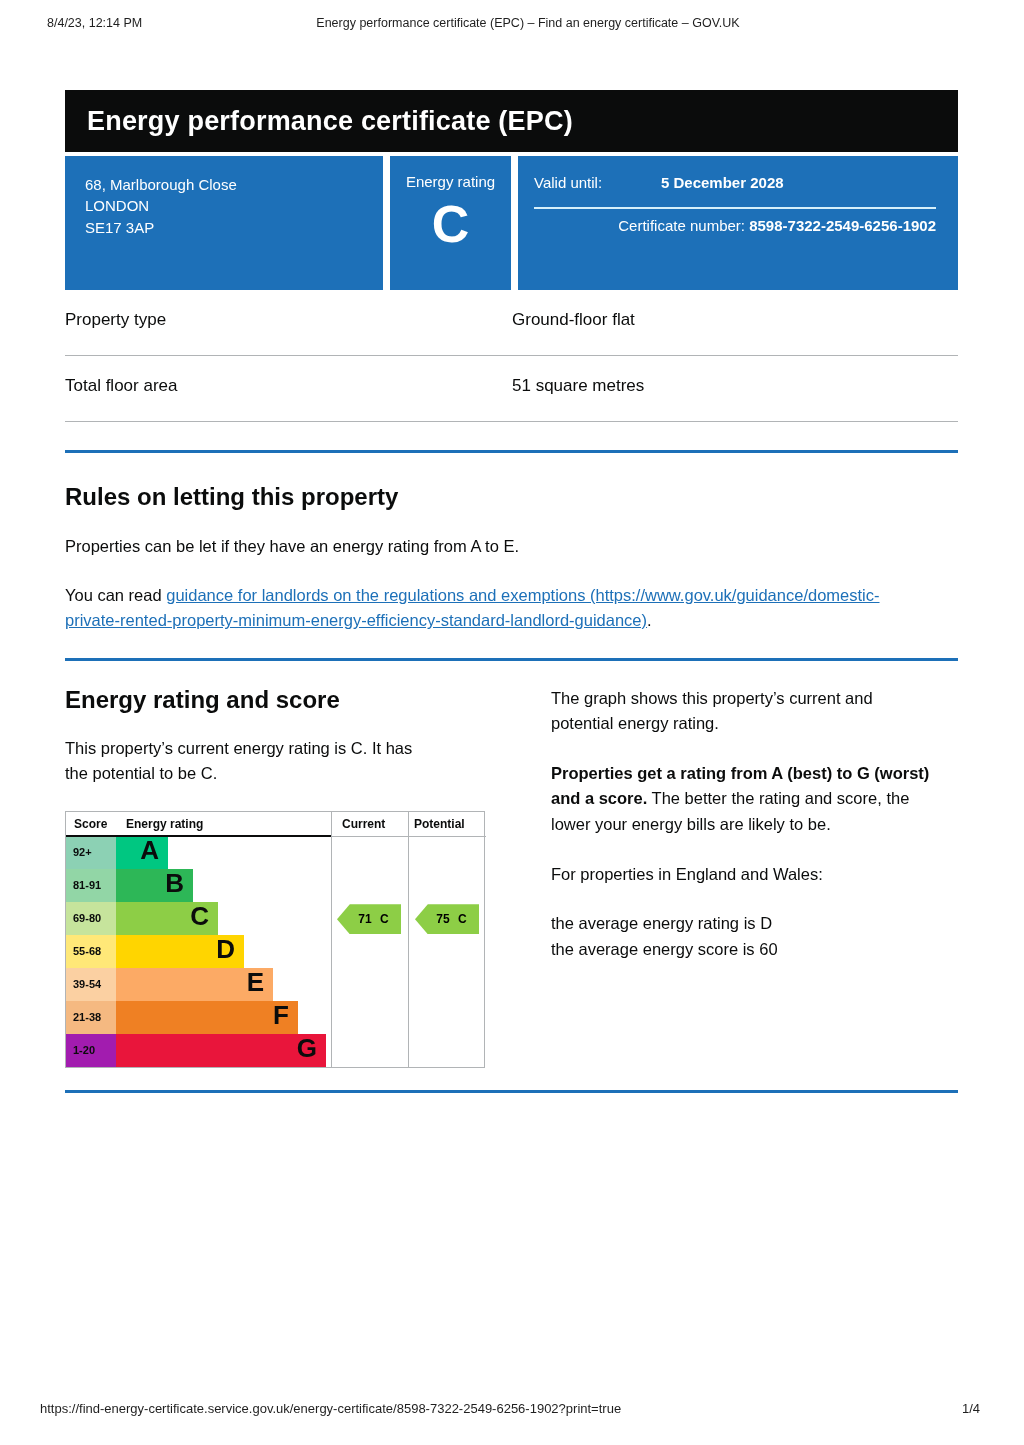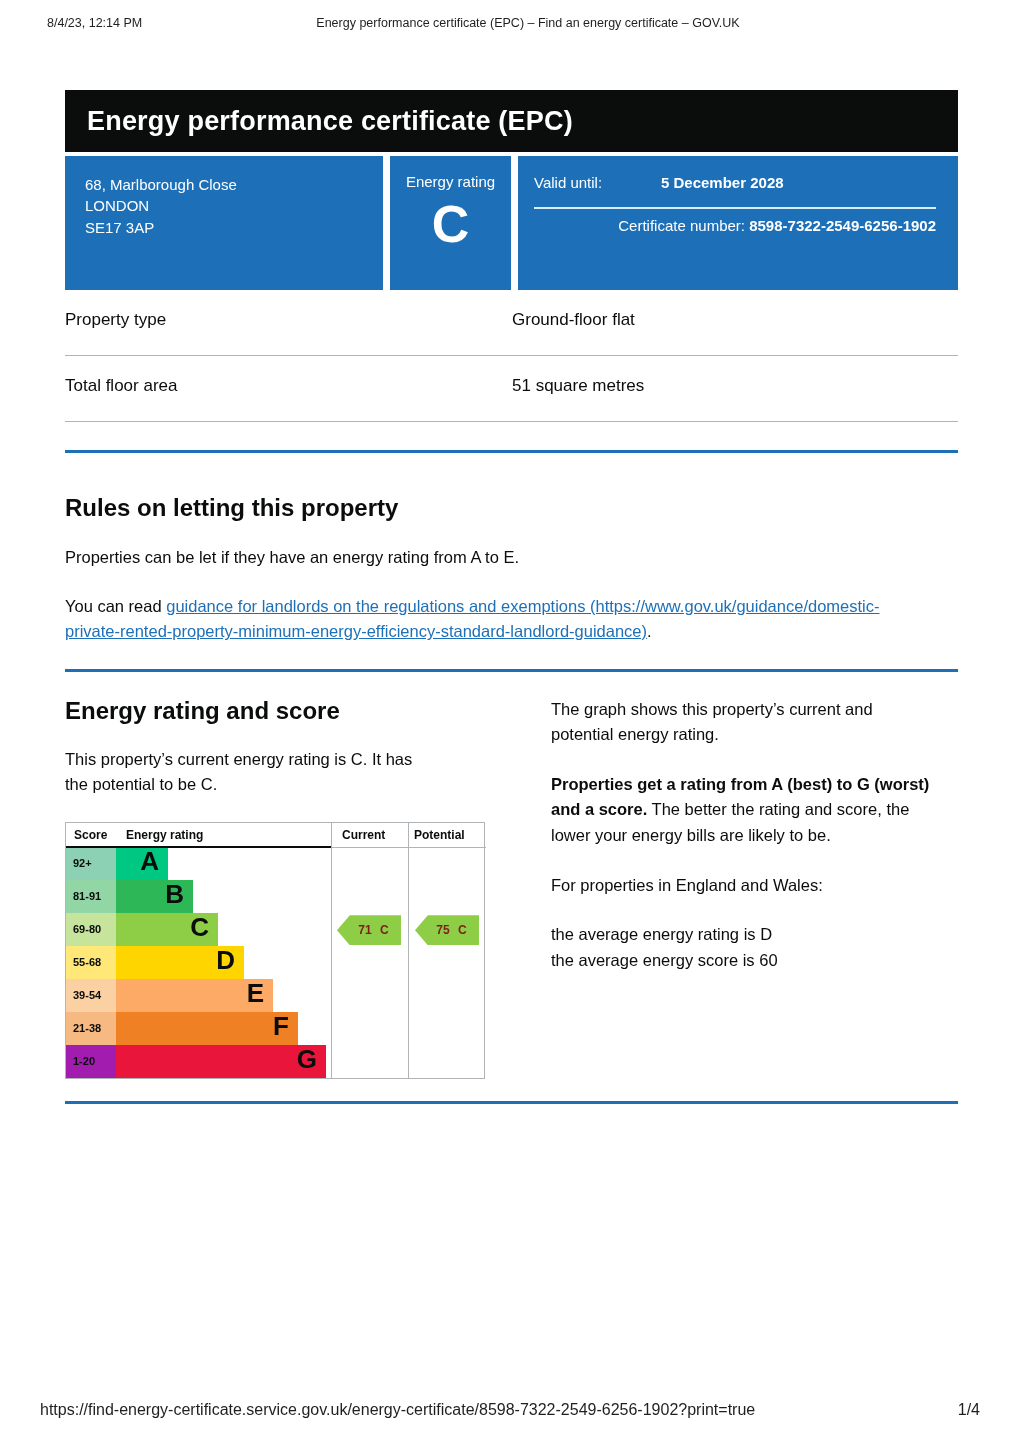--- a/index.html
+++ b/index.html
@@ -5,21 +5,21 @@
   * { margin: 0; padding: 0; box-sizing: border-box; }
   html, body { width: 1024px; height: 1445px; background: #ffffff; overflow: hidden; }
   body { font-family: "Liberation Sans", sans-serif; color: #0b0c0c; position: relative; }
 
   
   .print-header { position: absolute; top: 16px; left: 0; width: 1024px; height: 20px;
                   font-size: 12.5px; color: #1f1f1f; }
   .print-header .ph-date { position: absolute; left: 47px; top: 0; }
   .print-header .ph-title { position: absolute; left: 16px; width: 100%; text-align: center; top: 0; }
   .print-footer { position: absolute; bottom: 26px; left: 0; width: 1024px; height: 18px;
-                  font-size: 16px; color: #1f1f1f; }
+                  font-size: 13px; color: #1f1f1f; }
   .print-footer .pf-url { position: absolute; left: 40px; top: 0; }
   .print-footer .pf-page { position: absolute; right: 44px; top: 0; }
 
   .page { position: absolute; left: 65px; top: 90px; width: 893px; }
 
   
   .banner { background: #0b0c0c; height: 62px; display: flex; align-items: center;
             padding-left: 22px; }
   .banner h1 { color: #ffffff; font-size: 27px; font-weight: bold; letter-spacing: .2px; }
 
@@ -45,21 +45,21 @@
   .fact-row { display: flex; padding: 20px 0 25px 0; border-bottom: 1px solid #b1b4b6;
               font-size: 17px; }
   .fact-label { flex: 0 0 447px; }
 
   .blue-divider { border: 0; border-top: 3px solid #1d70b8; }
   .div-1 { margin-top: 28px; }
   .div-2 { margin-top: 24px; }
   .div-3 { margin-top: 22px; }
 
   h2.section-heading { font-size: 24px; font-weight: bold; }
-  .rules h2 { margin-top: 41px; }
+  .rules h2 { margin-top: 30px; }
   .rules p { margin-top: 23px; font-size: 16.5px; line-height: 1.55; max-width: 820px; }
   a.gov-link { color: #1d70b8; text-decoration: underline; cursor: pointer; }
 
   
   .columns { display: flex; gap: 46px; margin-top: 25px; }
   .col-left { flex: 0 0 440px; }
   .col-right { flex: 1 1 auto; }
   .col-left p { margin-top: 22px; font-size: 16.5px; line-height: 1.55; max-width: 370px; }
   .col-right p { font-size: 16.5px; line-height: 1.55; max-width: 385px; }
   .col-right p + p { margin-top: 24px; }
@@ -82,21 +82,21 @@
   .vline-2 { left: 342px; }
   .epc-row { display: flex; height: 33px; }
   .epc-score { flex: 0 0 50px; display: flex; align-items: center; padding-left: 7px;
                font-size: 11px; font-weight: bold; }
   .epc-bar { position: relative; height: 33px; }
   .epc-letter { position: absolute; right: 9px; top: 50%; transform: translateY(-55%);
                 font-size: 26px; font-weight: bold; color: #0b0c0c; }
   .epc-arrow { position: absolute; width: 64px; height: 30px; z-index: 2;
                clip-path: polygon(0 50%, 20% 0, 100% 0, 100% 100%, 20% 100%);
                display: flex; align-items: center; justify-content: center; padding-left: 9px;
-               font-size: 12px; font-weight: bold; word-spacing: 5px; color: #7f1d1d; }
+               font-size: 12px; font-weight: bold; word-spacing: 5px; color: #000000; }
   .arrow-current { left: 271px; }
   .arrow-potential { left: 349px; }
 </style>
 </head>
 <body>
 
 <div class="print-header">
   <span class="ph-date">8/4/23, 12:14 PM</span>
   <span class="ph-title">Energy performance certificate (EPC) – Find an energy certificate – GOV.UK</span>
 </div>

